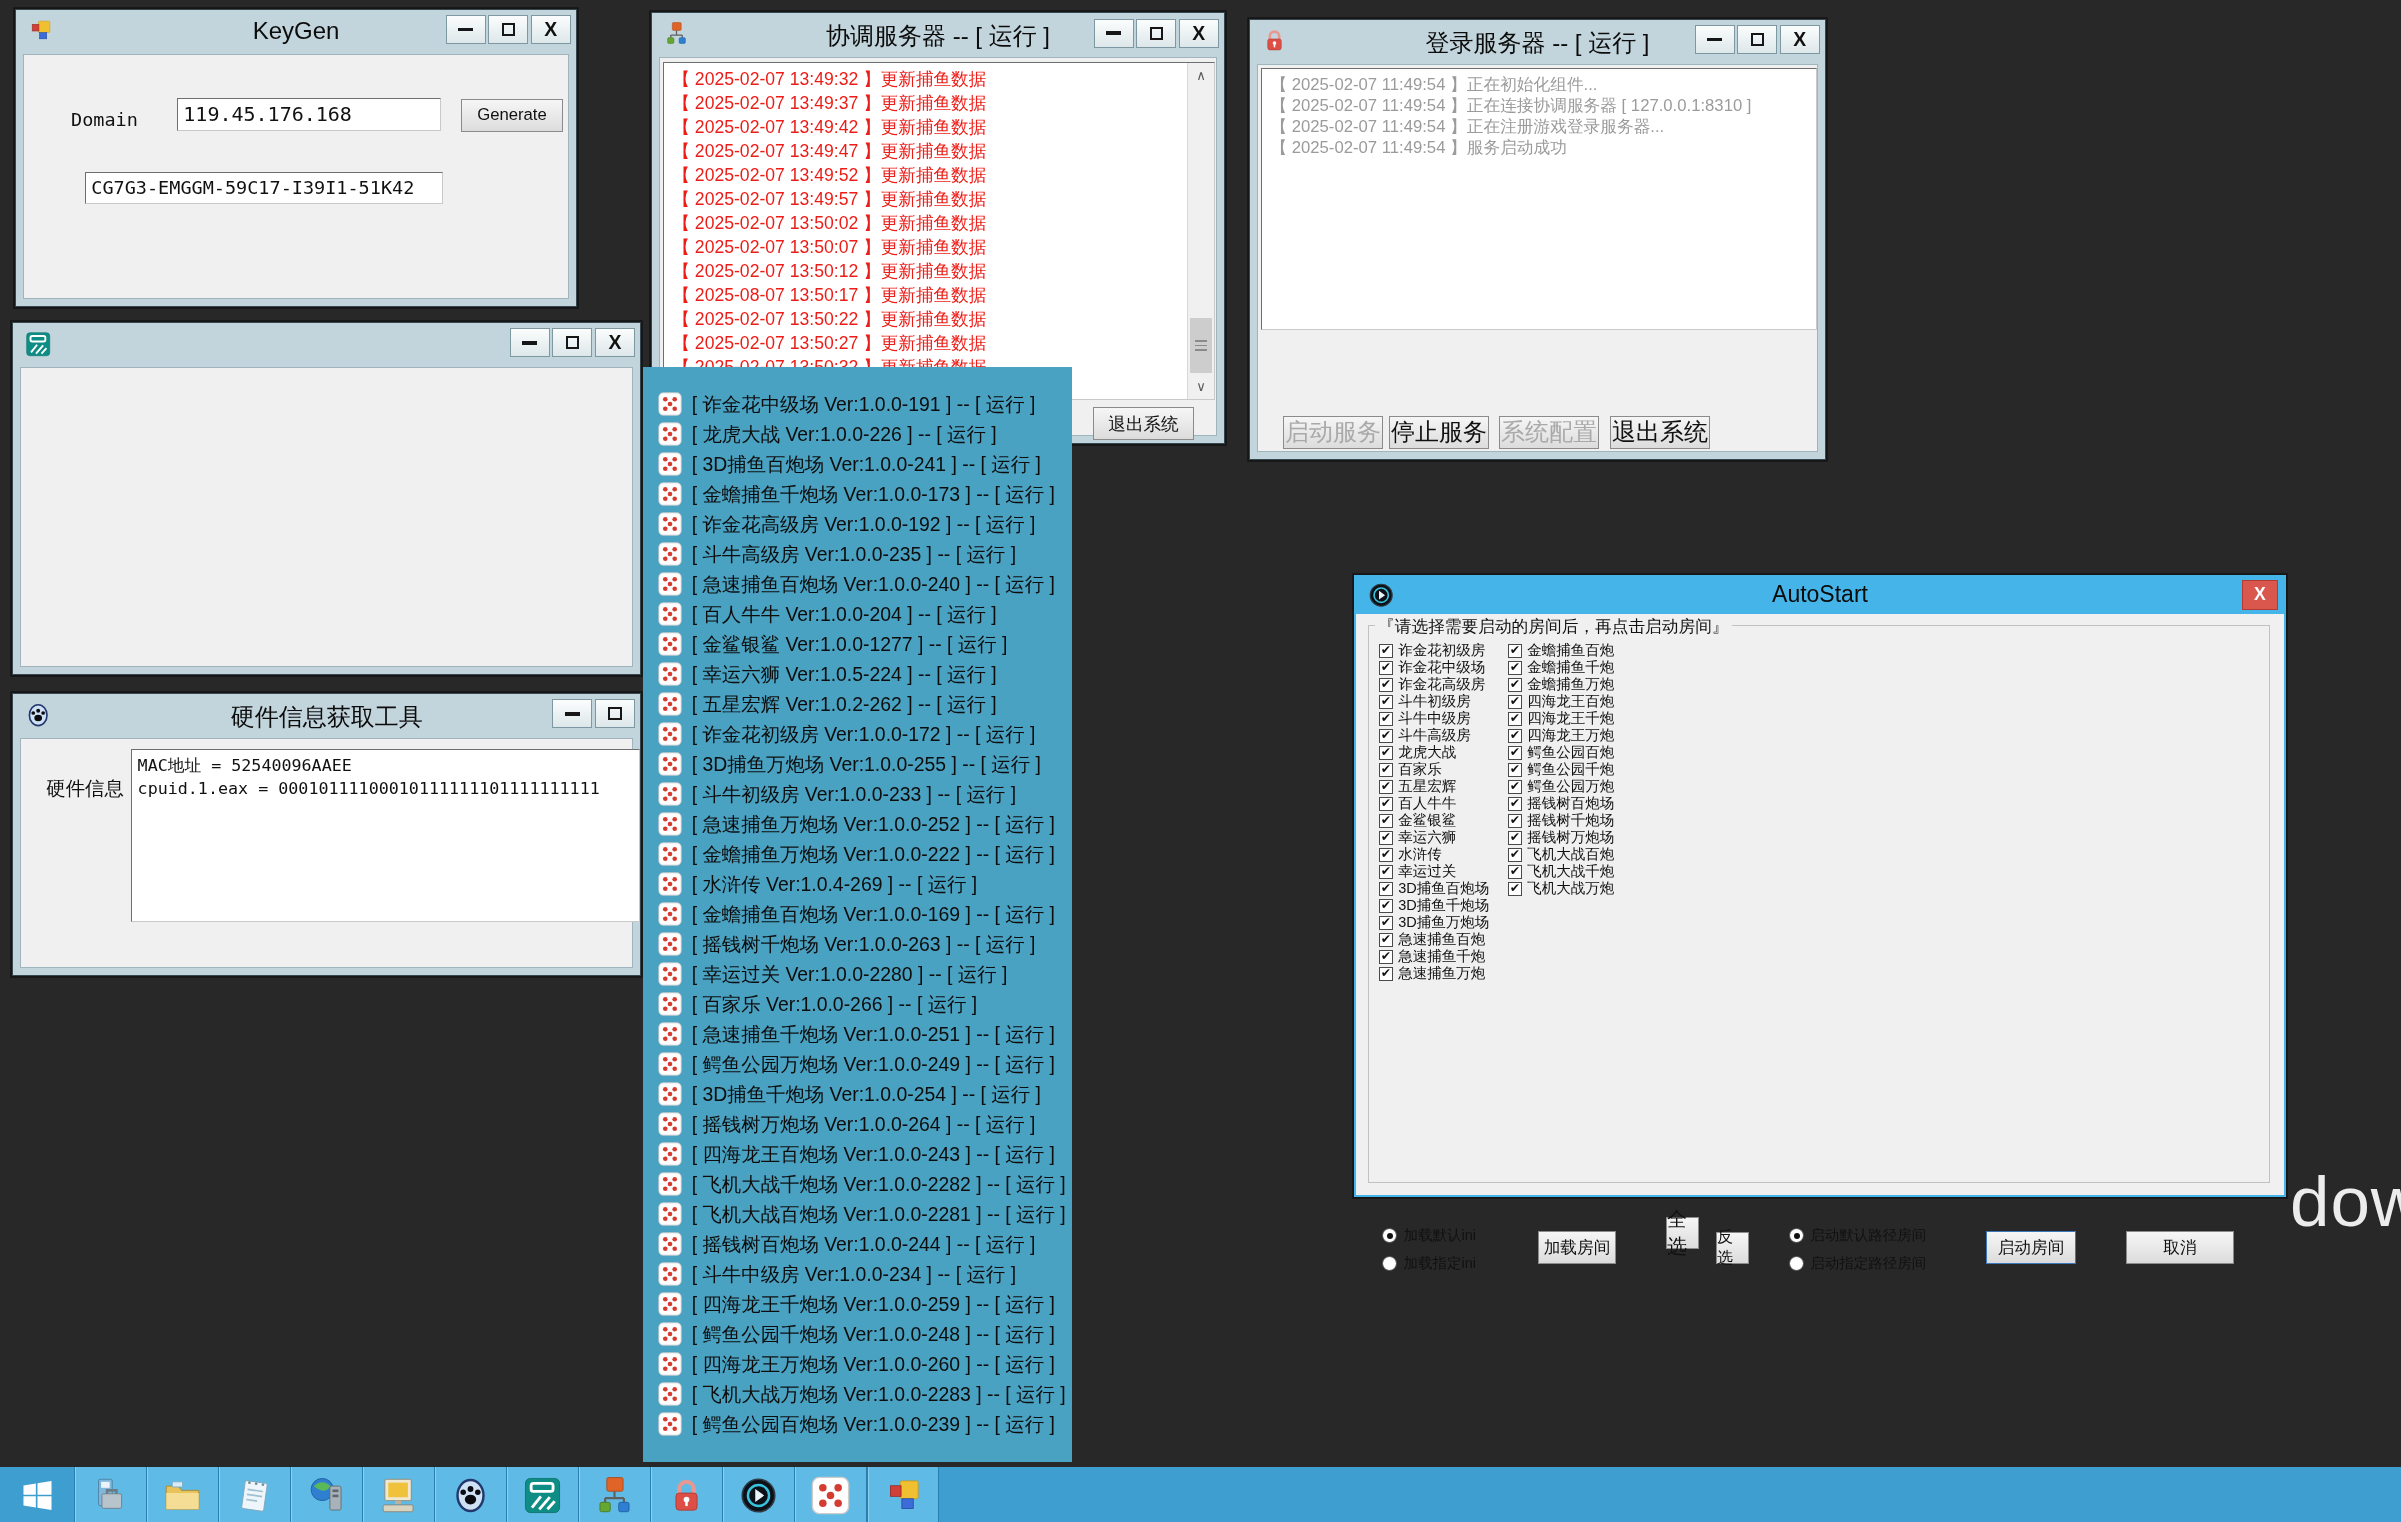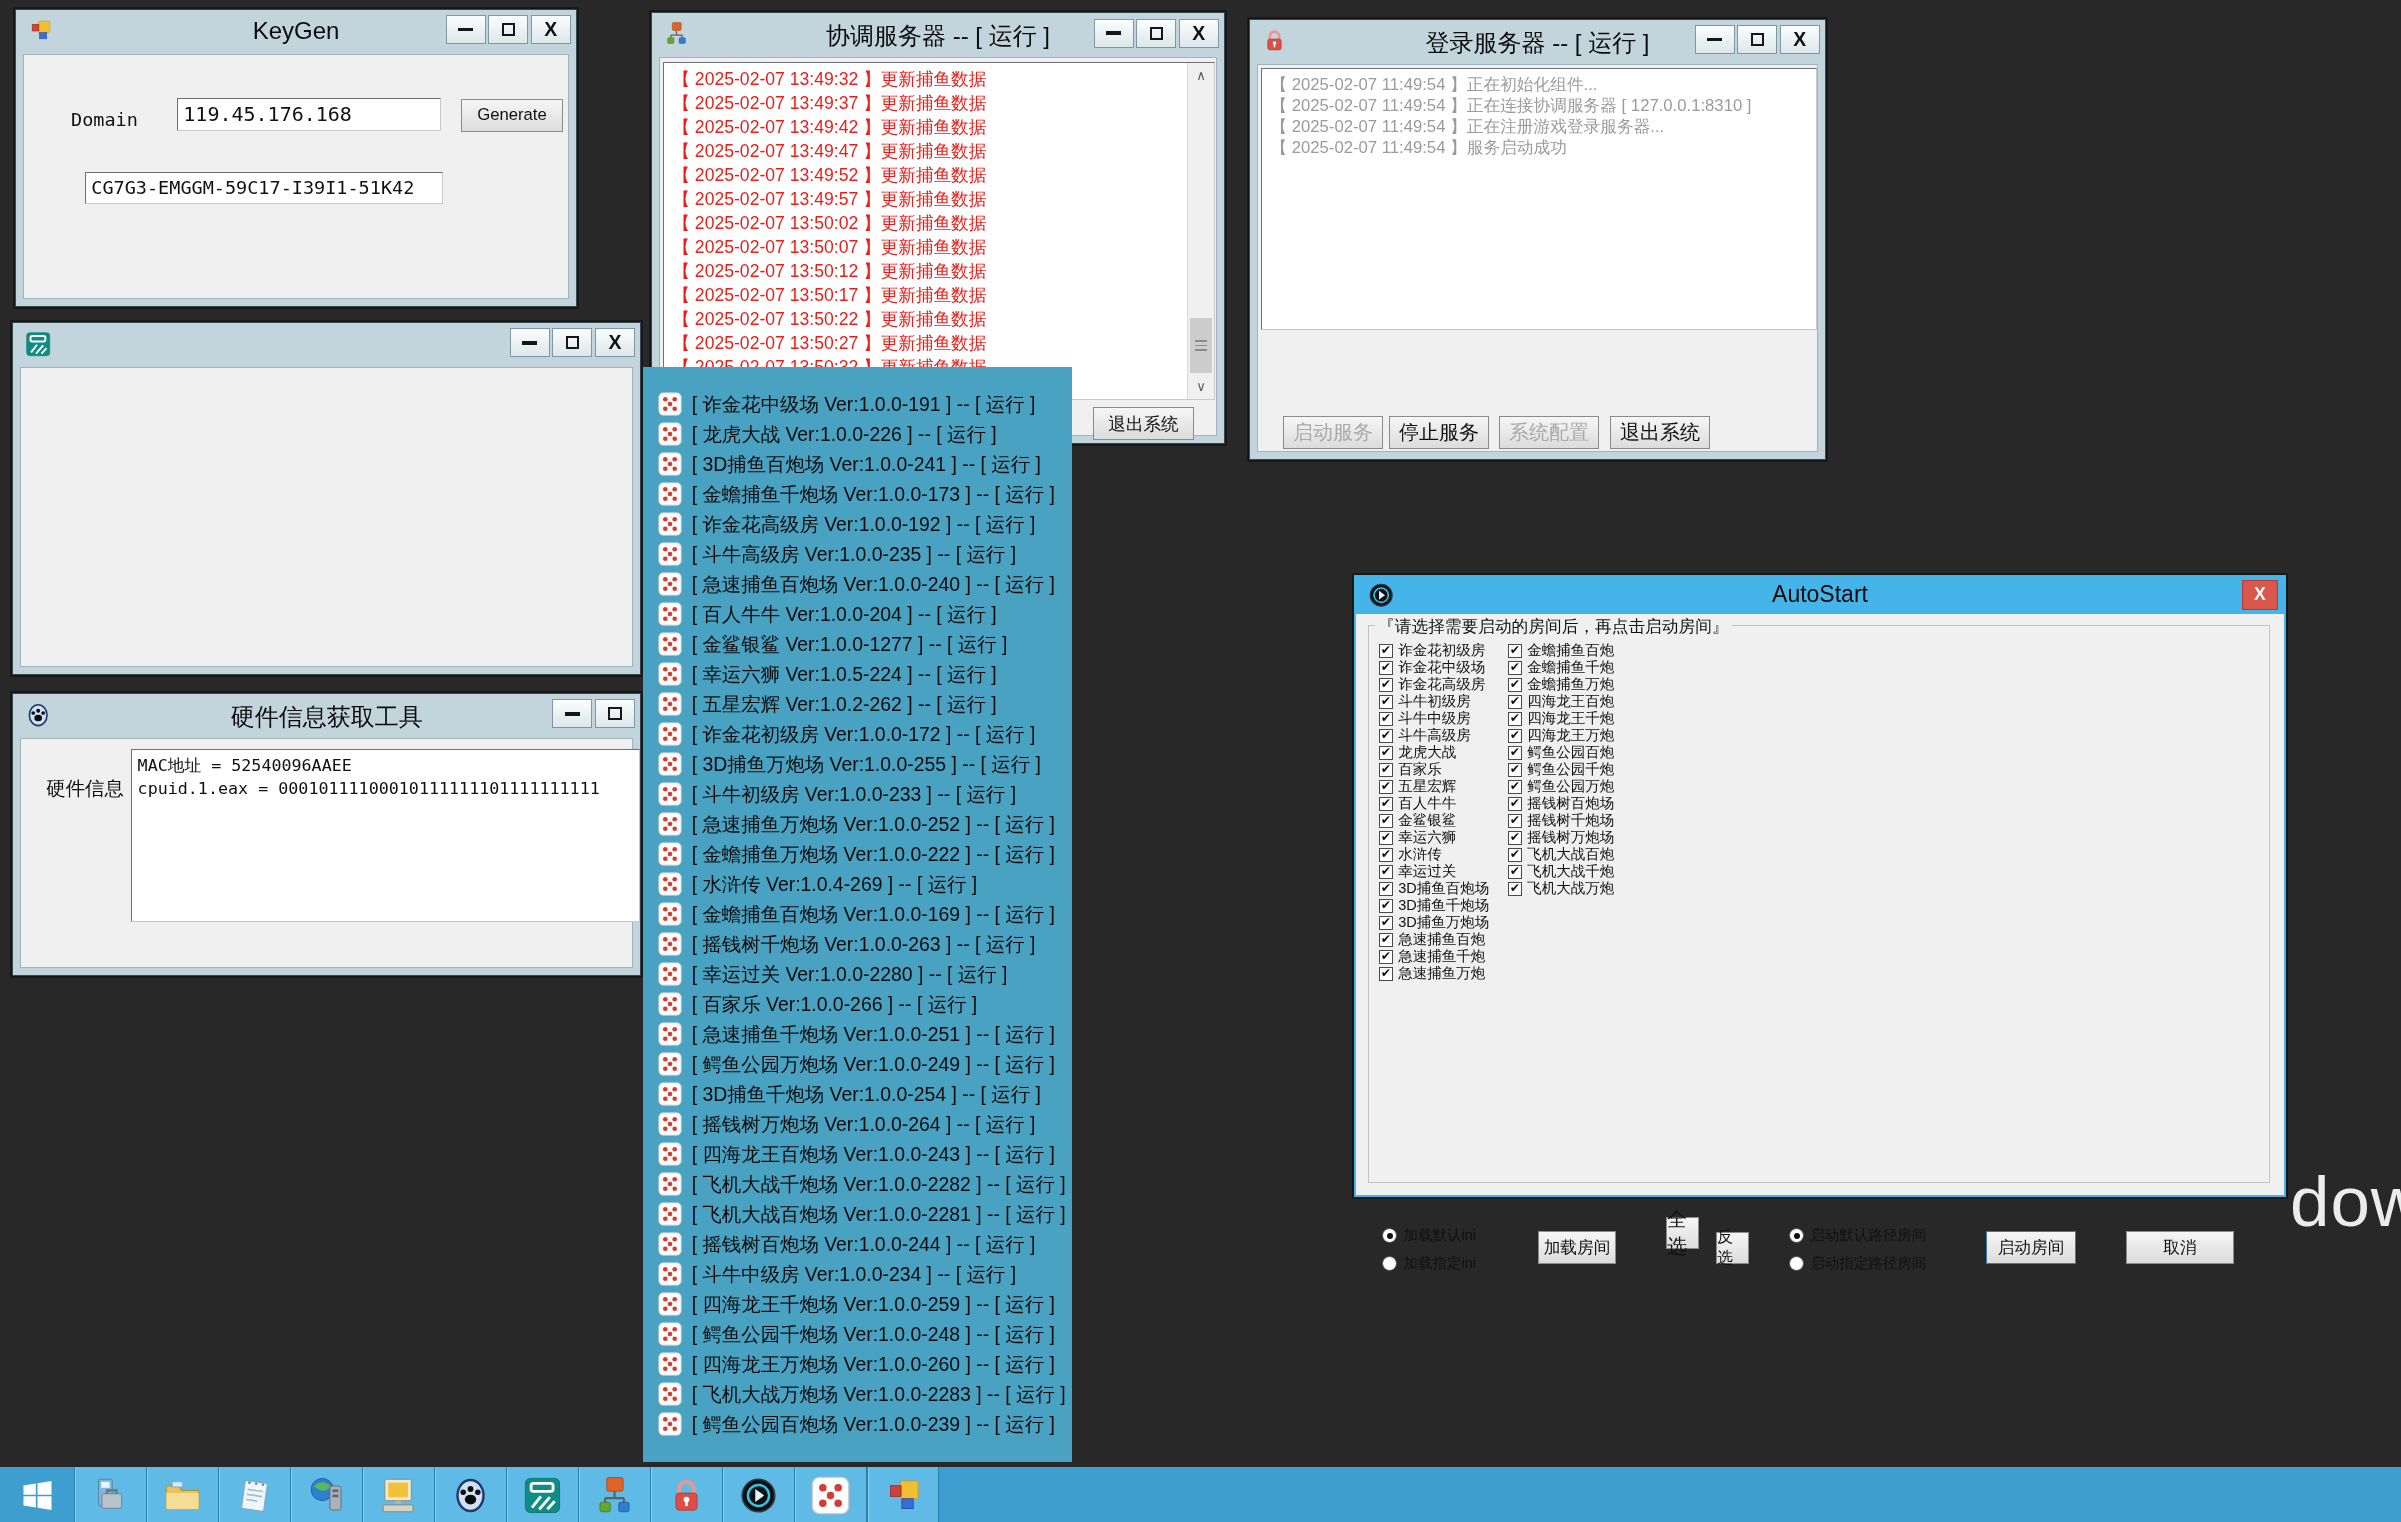--- a/index.html
+++ b/index.html
@@ -67,21 +67,21 @@
   #panel-rooms { position:absolute; left:643px; top:367px; width:429px; height:1095px; background:#4aa2c2;
                  z-index:5; overflow:hidden; padding-top:22px; }
   .srv-row { display:flex; align-items:center; height:30px; padding-left:15px; gap:9.7px; }
   .srv-row svg { flex:0 0 auto; }
   .srv-txt { font-size:19.4px; color:#0d0d0d; white-space:nowrap; }
 
   
   #win-login { left:1249px; top:18.5px; width:577px; height:441px; }
   #lg-log { left:10.6px; top:48px; width:556px; height:262px; background:#fff; border:1.8px solid; border-color:#6f6f6f #c9c9c9 #c9c9c9 #6f6f6f; position:absolute; padding:5.3px 0 0 8.8px; overflow:hidden; }
   .logline-gray { color:#9b9b9b; font-size:16.7px; line-height:21px; white-space:nowrap; }
-  .lg-btn { top:396px; width:100px; height:33px; font-size:20px; }
+  .lg-btn { top:396px; width:100px; height:33px; font-size:24px; }
 
   
   #win-autostart { left:1354px; top:575px; width:932px; height:622px; background:#f0f0f0;
                    border:2.6px solid #45b5e9; box-shadow:0 0 0 1.8px rgba(0,0,0,.45); z-index:6; position:absolute; }
   #as-tbar { position:relative; height:37px; background:#45b5e9; }
   #as-title { position:absolute; left:0; right:0; top:4.4px; text-align:center; font-size:23px; color:#0a0a0a; }
   #as-close { position:absolute; top:2.6px; right:6.2px; width:36px; height:30px; background:#d9574d; border:0.9px solid #b23c34;
               color:#fff; font-weight:bold; font-size:17.6px; display:flex; align-items:center; justify-content:center; }
   #as-group { position:absolute; left:12.3px; top:48px; right:14px; bottom:12.3px; border:0.9px solid #c2c2c2; }
   #as-group-lbl { position:absolute; left:5.3px; top:-10.6px; background:#f0f0f0; padding:0 3.5px; font-size:16.7px; }
@@ -231,21 +231,21 @@
 
     <div class="logline-red">【 2025-02-07 13:49:32 】更新捕鱼数据</div>
         <div class="logline-red">【 2025-02-07 13:49:37 】更新捕鱼数据</div>
         <div class="logline-red">【 2025-02-07 13:49:42 】更新捕鱼数据</div>
         <div class="logline-red">【 2025-02-07 13:49:47 】更新捕鱼数据</div>
         <div class="logline-red">【 2025-02-07 13:49:52 】更新捕鱼数据</div>
         <div class="logline-red">【 2025-02-07 13:49:57 】更新捕鱼数据</div>
         <div class="logline-red">【 2025-02-07 13:50:02 】更新捕鱼数据</div>
         <div class="logline-red">【 2025-02-07 13:50:07 】更新捕鱼数据</div>
         <div class="logline-red">【 2025-02-07 13:50:12 】更新捕鱼数据</div>
-        <div class="logline-red">【 2025-02-07 13:50:17 】更新捕鱼数据</div>
+        <div class="logline-red">【 2025-08-07 13:50:17 】更新捕鱼数据</div>
         <div class="logline-red">【 2025-02-07 13:50:22 】更新捕鱼数据</div>
         <div class="logline-red">【 2025-02-07 13:50:27 】更新捕鱼数据</div>
         <div class="logline-red">【 2025-02-07 13:50:32 】更新捕鱼数据</div>
         <div class="logline-red">【 2025-02-07 13:50:37 】更新捕鱼数据</div>
       </div>
     <div class="sbar">
       <span class="sb-arrow sb-up">∧</span>
       <span class="sb-thumb">
           <i></i>
           <i></i>

